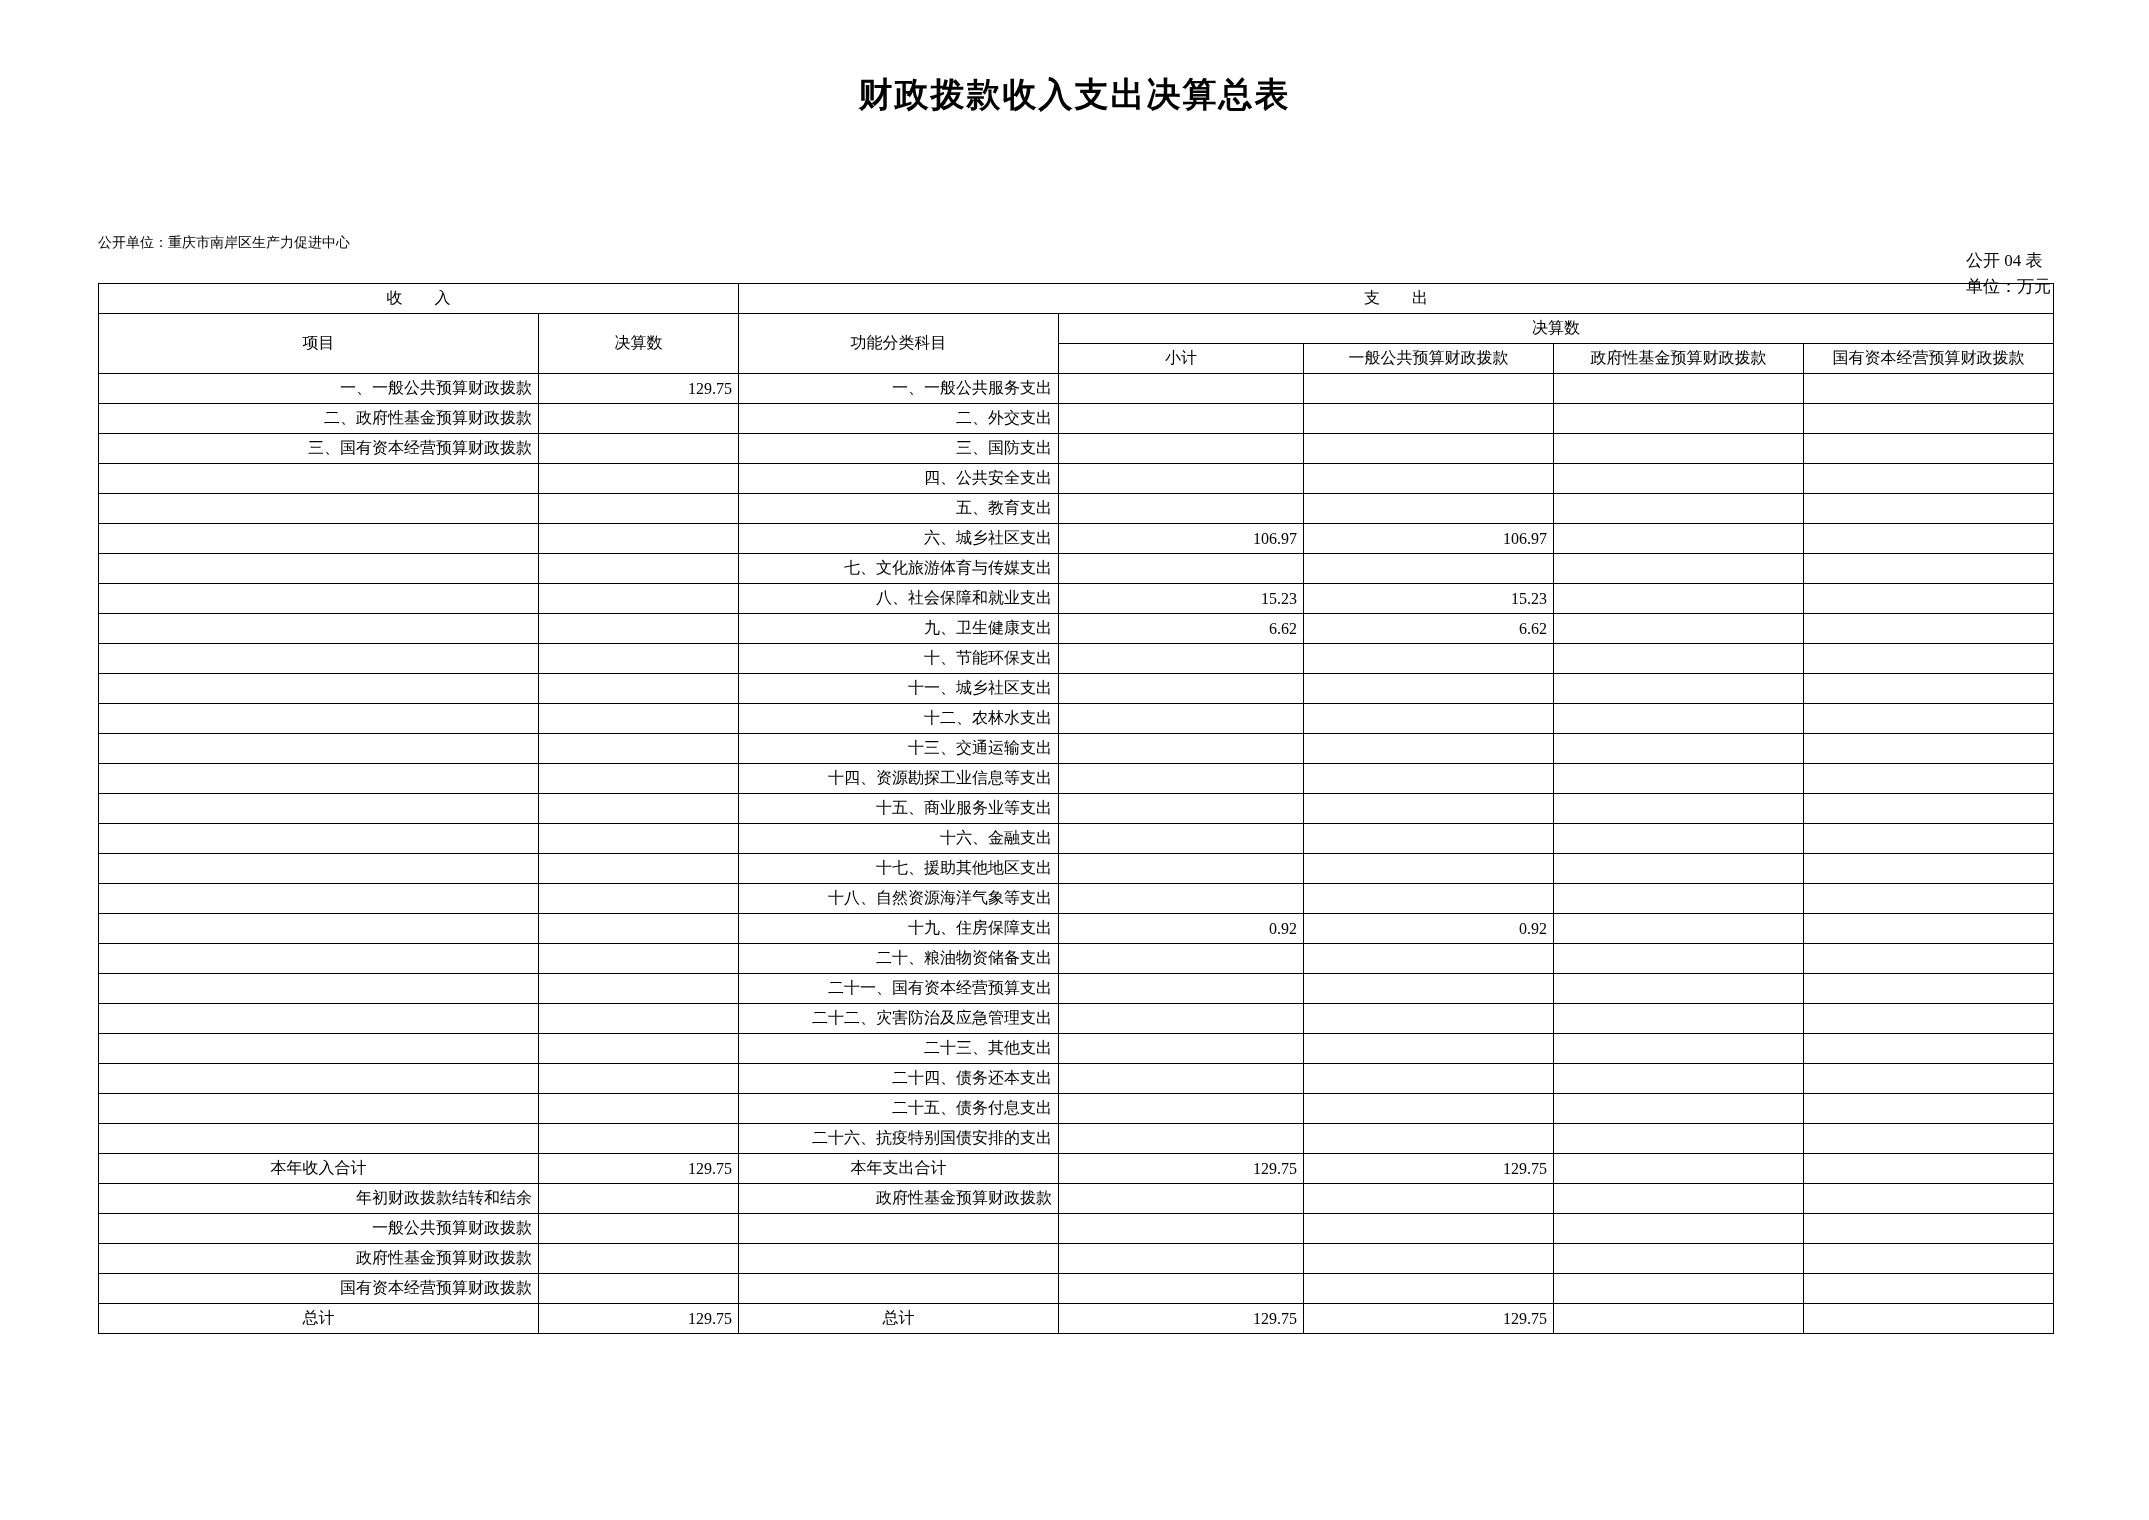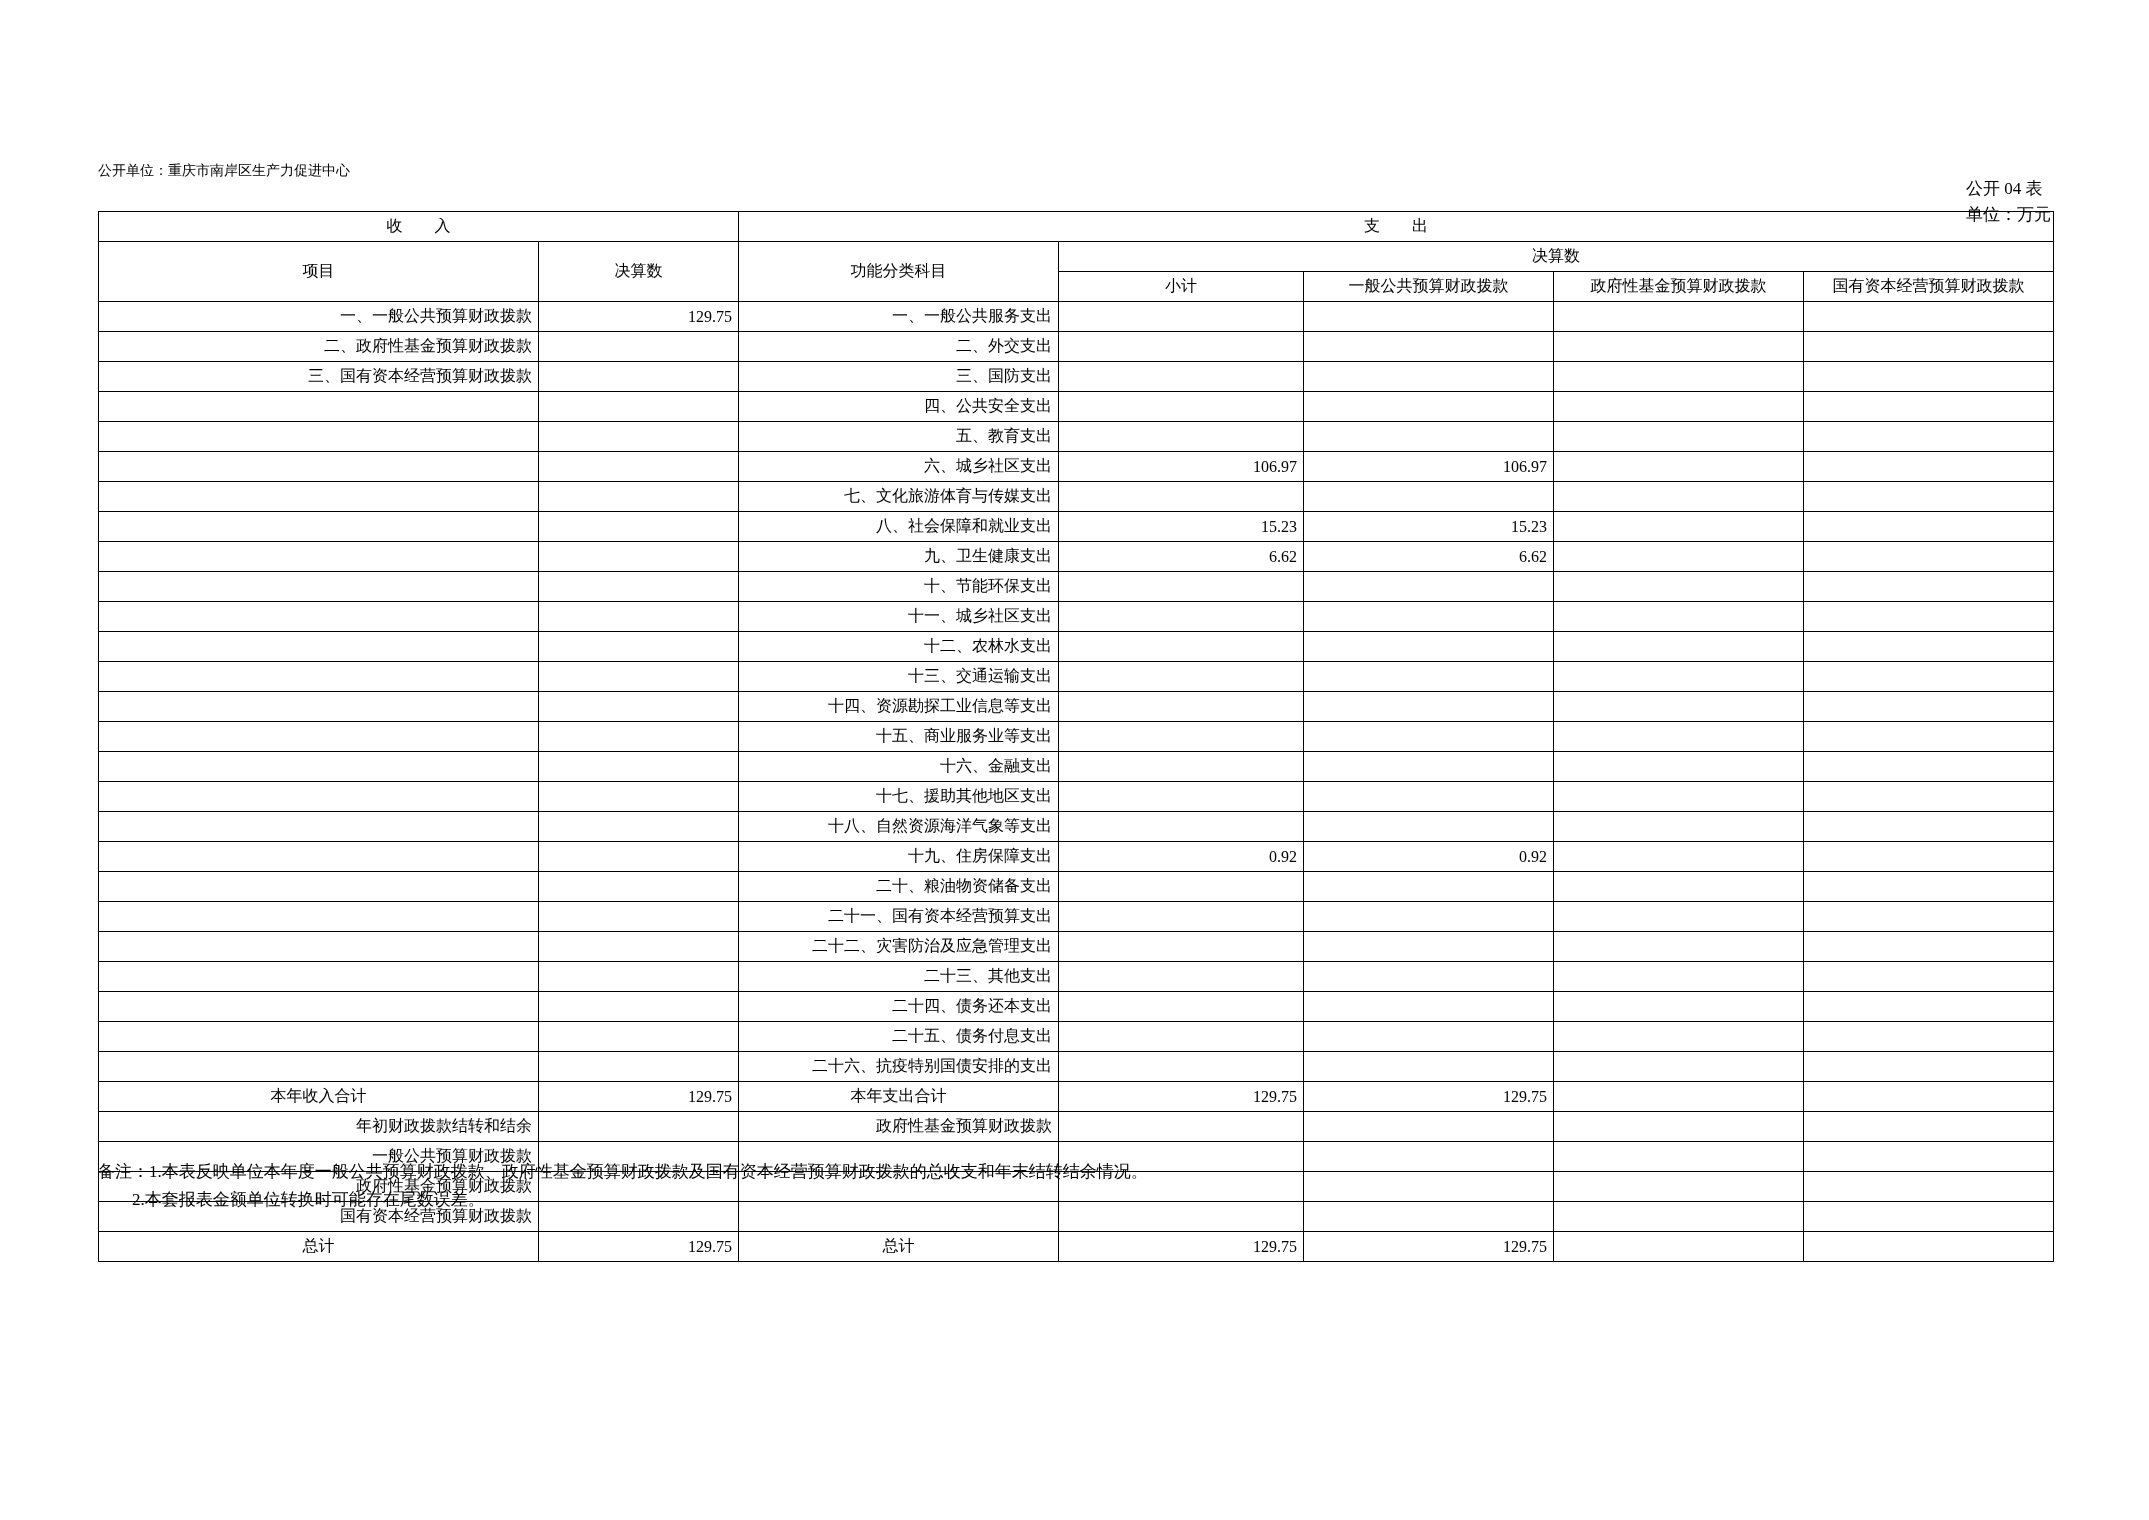--- a/index.html
+++ b/index.html
@@ -89,20 +89,21 @@
   col.c4 { width: 245px; }
   col.c5 { width: 250px; }
   col.c6 { width: 250px; }
   col.c7 { width: 250px; }
 </style>
 </head>
 <body>
 
 <div class="page">
 
+  <div class="title">财政拨款收入支出决算总表</div>
 
   <div class="meta-right">
     <div>公开 04 表</div>
     <div>单位：万元</div>
   </div>
 
   <div class="meta-left">
     <span>公开单位：</span><span>重庆市南岸区生产力促进中心</span>
   </div>
 
@@ -419,19 +420,15 @@
           <td class="c-right">129.75</td>
           <td class="c-center">总计</td>
           <td class="c-right">129.75</td>
           <td class="c-right">129.75</td>
           <td class="c-right"></td>
           <td class="c-right"></td>
         </tr>
       </tbody>
   </table>
 
-  <div class="notes">
-    <div>备注：1.本表反映单位本年度一般公共预算财政拨款、政府性基金预算财政拨款及国有资本经营预算财政拨款的总收支和年末结转结余情况。</div>
-    <div class="indent">2.本套报表金额单位转换时可能存在尾数误差。</div>
-  </div>
 
 
 </div>
 
 </body></html>

